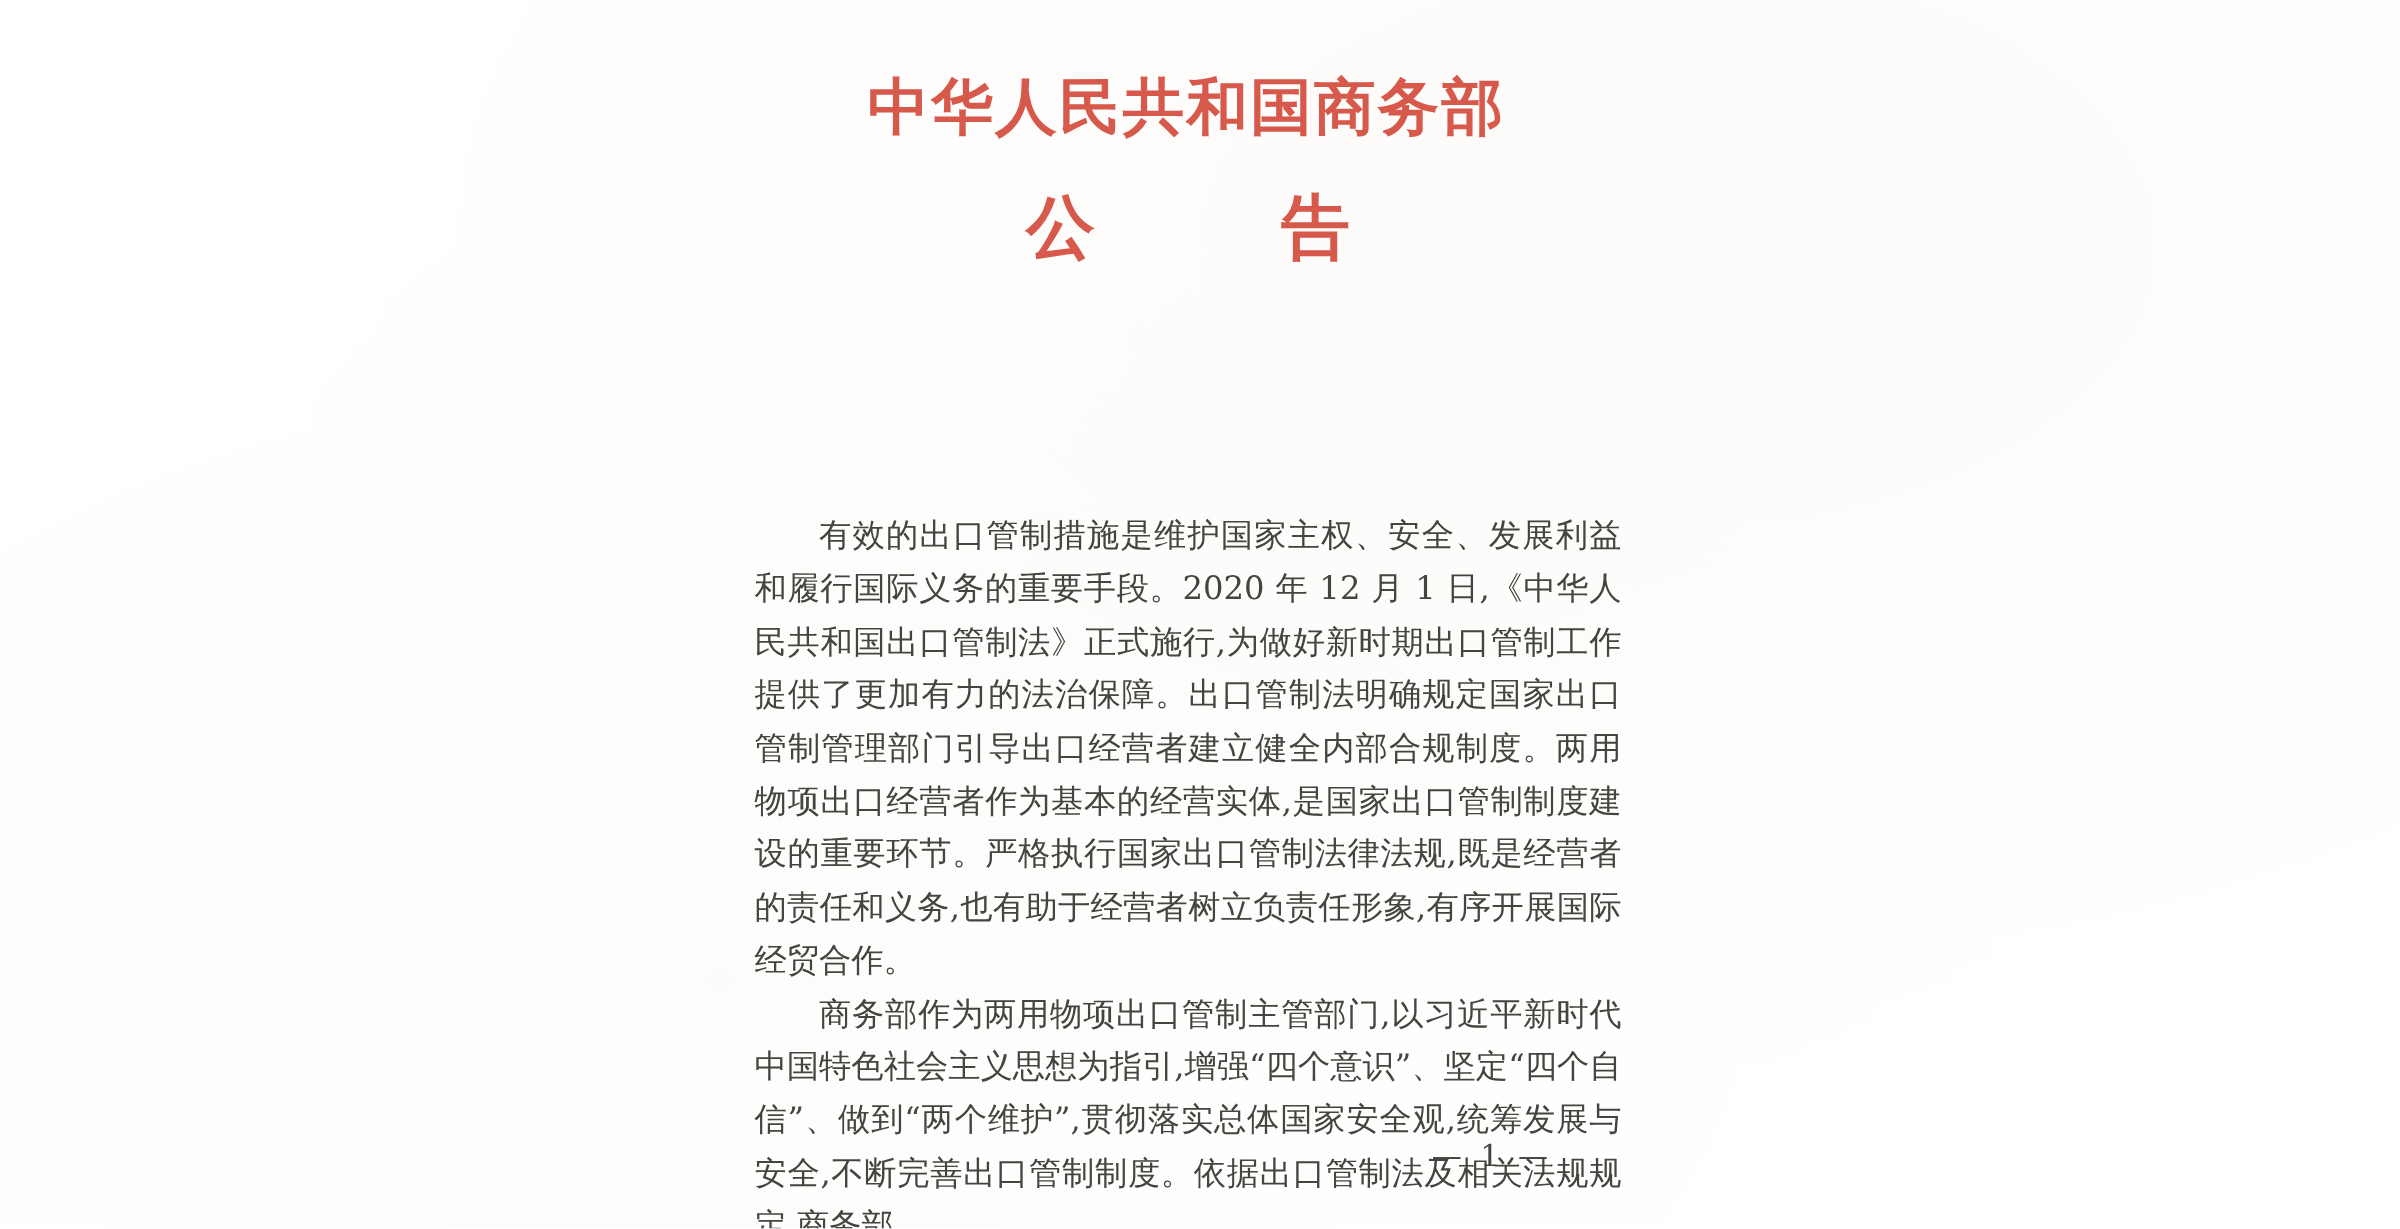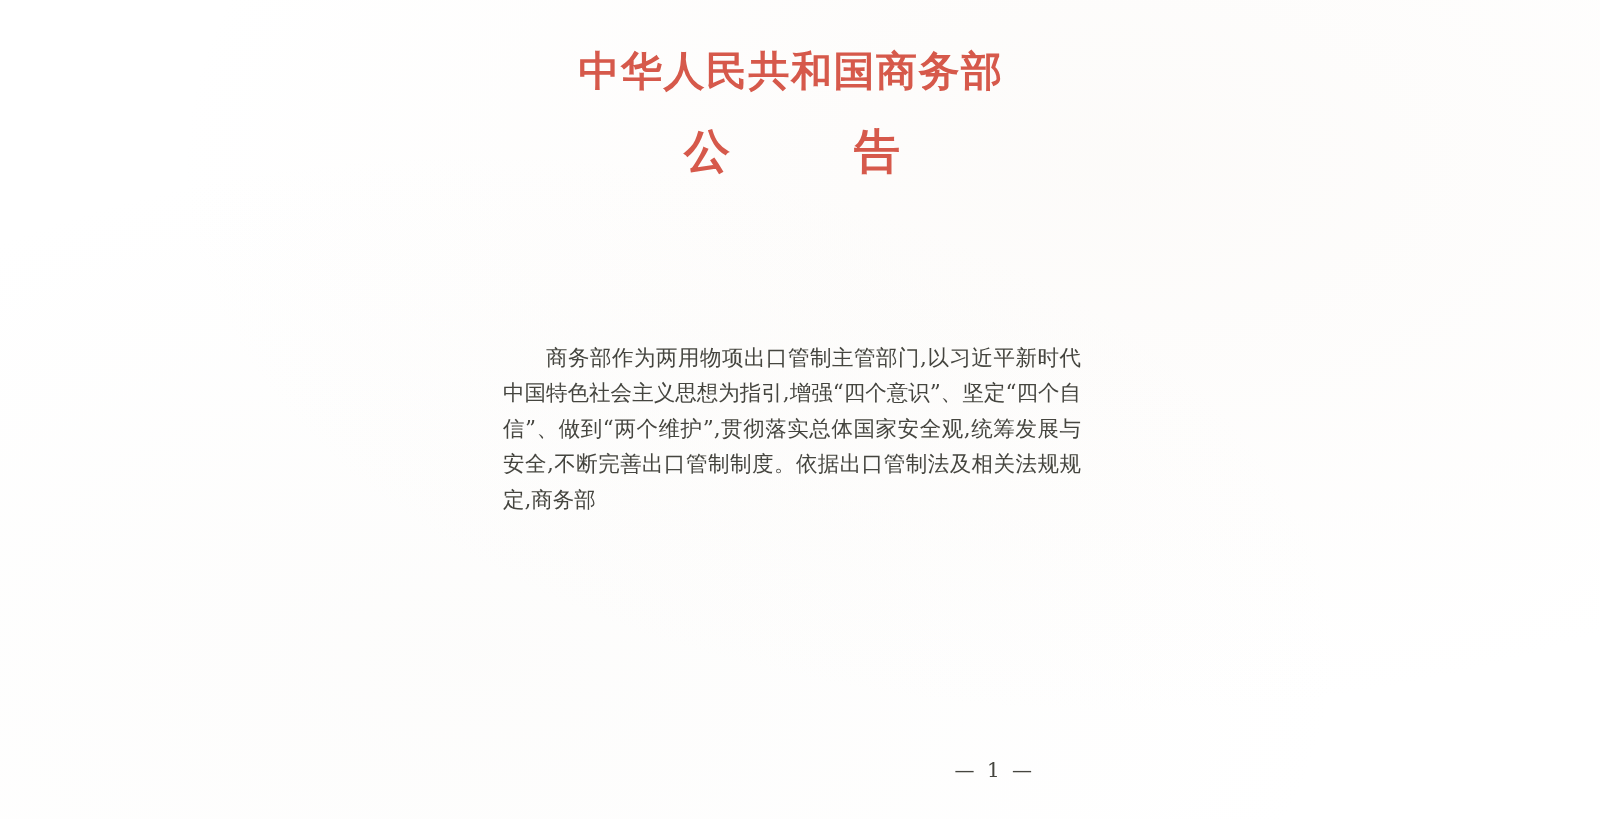--- a/index.html
+++ b/index.html
@@ -103,19 +103,20 @@
 
     <h1 class="org-title">中华人民共和国商务部</h1>
 
     <div class="doc-type">
       <span>公</span>
       <span>告</span>
     </div>
 
 
     <div class="body-text">
+      <p>有效的出口管制措施是维护国家主权、安全、发展利益和履行国际义务的重要手段。2020 年 12 月 1 日,《中华人民共和国出口管制法》正式施行,为做好新时期出口管制工作提供了更加有力的法治保障。出口管制法明确规定国家出口管制管理部门引导出口经营者建立健全内部合规制度。两用物项出口经营者作为基本的经营实体,是国家出口管制制度建设的重要环节。严格执行国家出口管制法律法规,既是经营者的责任和义务,也有助于经营者树立负责任形象,有序开展国际经贸合作。</p>
       <p>商务部作为两用物项出口管制主管部门,以习近平新时代中国特色社会主义思想为指引,增强“四个意识”、坚定“四个自信”、做到“两个维护”,贯彻落实总体国家安全观,统筹发展与安全,不断完善出口管制制度。依据出口管制法及相关法规规定,商务部</p>
     </div>
 
     <div class="page-no">— 1 —</div>
 
   </div>
 </div>
 
 </body></html>

